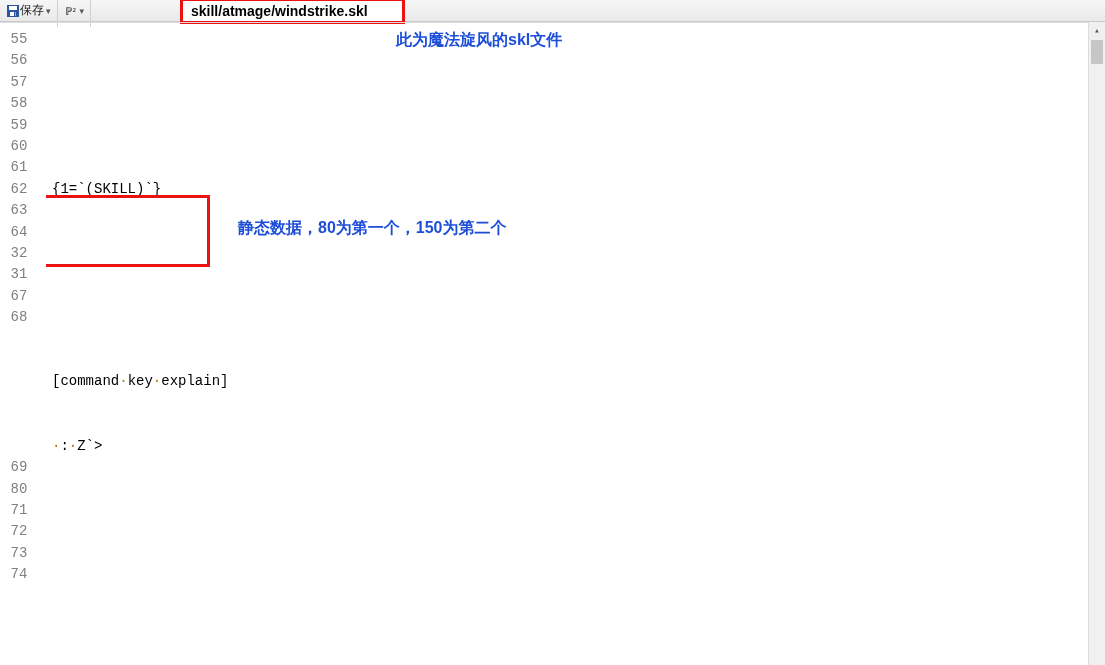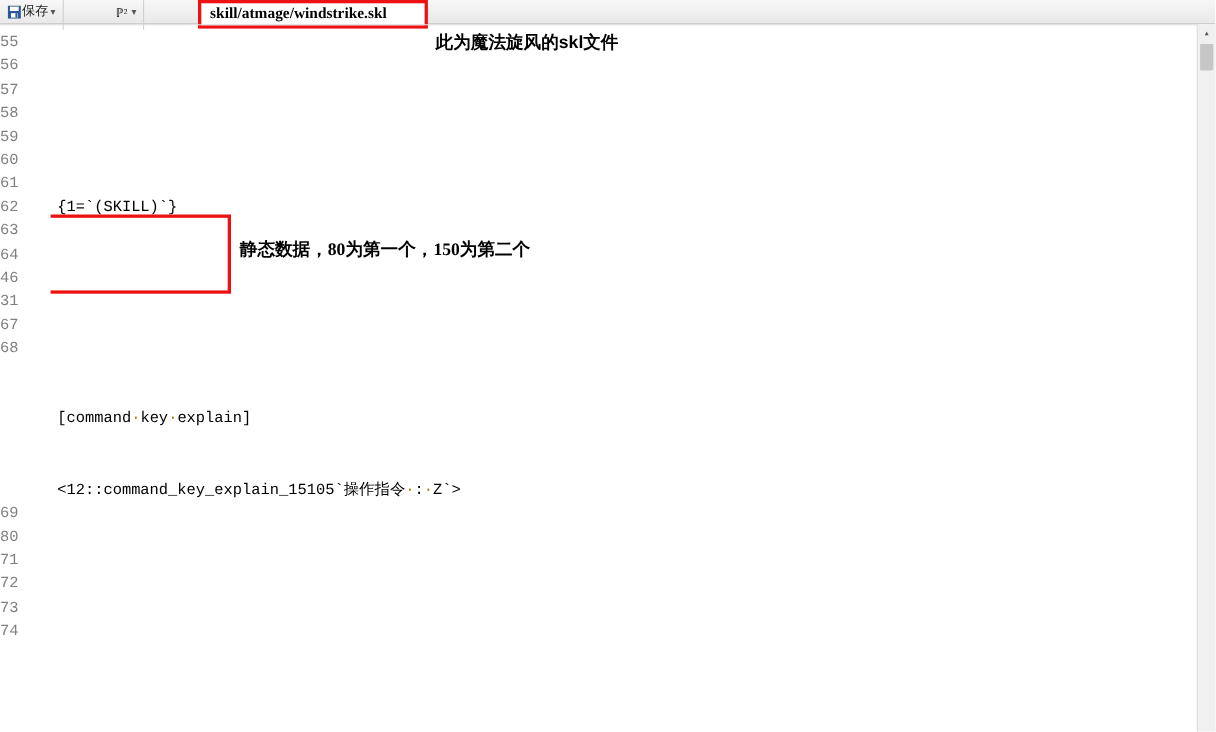--- a/index.html
+++ b/index.html
@@ -1,74 +1,74 @@
 <!DOCTYPE html>
 <html><head>
 <meta charset="utf-8">
 <style>
   * { box-sizing: border-box; margin: 0; padding: 0; }
   html, body { width: 1105px; height: 665px; overflow: hidden; font-family: Consolas, "Courier New", monospace; font-size: 14px; background: #fff; }
   .toolbar { height: 22px; background: linear-gradient(#f7f7f7,#e9e9e9); border-bottom: 1px solid #c9c9c9; display: flex; align-items: center; position: relative; }
   .tb-btn { display: flex; align-items: center; padding: 0 6px; height: 32px; border-right: 1px solid #d0d0d0; font-size: 12px; font-family: "Microsoft YaHei", Arial, sans-serif; color: #222; }
   .tb-icon { display: inline-block; width: 14px; text-align: center; }
   .tb-drop { font-size: 9px; color: #555; margin-left: 2px; }
-  .pathbox { position: absolute; left: 180px; top: 0; height: 22px; display: flex; align-items: flex-start; font-family: Liberation Serif, serif; font-size: 14px; color: #000; }
+  .pathbox { position: absolute; left: 180px; top: 0; height: 22px; display: flex; align-items: center; font-family: Liberation Sans, sans-serif; font-size: 14px; color: #000; }
   .pathbox .inner { border: 3px solid #e11; background: #fff; padding: 2px 34px 2px 8px; line-height: 16px; font-weight: bold; }
   .yellowstrip { position: absolute; left: 170px; right: 0; top: 0; height: 4px; background: #ffe38a; z-index: -1; }
   .editor-wrap { position: absolute; top: 22px; left: 0; right: 0; bottom: 0; display: flex; border-top: 1px solid #ddd; }
   .scrollbar { width: 17px; background: #f0f0f0; border-left: 1px solid #dcdcdc; position: absolute; right: 0; top: 22px; bottom: 0; }
   .scroll-arrow { height: 17px; background: #f0f0f0; display: flex; align-items: center; justify-content: center; color: #555; font-size: 9px; }
   .scrollbar .thumb { position: absolute; left: 2px; right: 2px; top: 18px; height: 24px; background: #c6c6c6; border-radius: 1px; }
-  .gutter { width: 46px; text-align: left; color: #808080; padding-right: 8px; padding-top: 6px; line-height: 21.4px; user-select: none; }
+  .gutter { width: 46px; text-align: center; color: #808080; padding-right: 8px; padding-top: 6px; line-height: 21.4px; user-select: none; }
   .code { flex: 1; padding-top: 6px; padding-left: 6px; line-height: 21.4px; color: #000; position: relative; white-space: pre; overflow: hidden; }
   .code .row { height: 21.4px; display: flex; align-items: center; }
   .dot { color: #b08000; }
   .redbox { border: 3px solid #e11; position: absolute; pointer-events: none; }
-  .annot { position: absolute; color: #000000; font-family: "Microsoft YaHei","SimSun",sans-serif; font-size: 16px; font-weight: bold; }
+  .annot { position: absolute; color: #1d4ed8; font-family: "Microsoft YaHei","SimSun",sans-serif; font-size: 16px; font-weight: bold; }
   svg { display: inline-block; vertical-align: middle; }
 </style>
 </head>
 <body>
 
 <div class="toolbar">
   <div class="tb-btn">
     <span class="tb-icon">
       <svg width="12" height="12" viewBox="0 0 12 12">
           <rect x="0" y="0" width="12" height="12" fill="#2b579a"></rect>
           <rect x="2" y="1" width="8" height="4" fill="#fff"></rect>
           <rect x="3" y="7" width="6" height="4" fill="#fff"></rect>
           <rect x="7" y="7" width="1.5" height="4" fill="#2b579a"></rect>
         </svg>
     </span>
     <span>保存</span>
     <span class="tb-drop">▾</span>
   </div>
   <div class="tb-btn">
-    <span class="tb-icon" style="font-family:Consolas;font-size:11px;margin-left:40px;">ℙ²</span>
+    <span class="tb-icon" style="font-family:Consolas;font-size:11px;">ℙ²</span>
     <span class="tb-drop">▾</span>
   </div>
   <div class="yellowstrip"></div>
   <div class="pathbox">
     <span class="inner">skill/atmage/windstrike.skl</span>
   </div>
 </div>
 
 <div class="editor-wrap">
   <div class="gutter" id="gutter">
       <div>55</div>
       <div>56</div>
       <div>57</div>
       <div>58</div>
       <div>59</div>
       <div>60</div>
       <div>61</div>
       <div>62</div>
       <div>63</div>
       <div>64</div>
-      <div>46</div>
+      <div>32</div>
       <div>31</div>
       <div>67</div>
       <div>68</div>
       <div>&nbsp;</div>
       <div>&nbsp;</div>
       <div>&nbsp;</div>
       <div>&nbsp;</div>
       <div>&nbsp;</div>
       <div>&nbsp;</div>
       <div>69</div>
@@ -78,27 +78,27 @@
       <div>73</div>
       <div>74</div>
       <div>&nbsp;</div>
       <div>&nbsp;</div>
       <div>&nbsp;</div>
     </div>
   <div class="code" id="code">
 
     <div class="annot" style="left:350px; top:6px;">此为魔法旋风的skl文件</div>
     <div class="redbox" style="left:-4px; top:172px; width:168px; height:72px;"></div>
-    <div class="annot" style="left:172px; top:194px;font-family:Liberation Serif, serif;">静态数据，80为第一个，150为第二个</div>
+    <div class="annot" style="left:192px; top:194px;">静态数据，80为第一个，150为第二个</div>
 
     <div class="row"><span>{1=`(SKILL)`}</span></div>
     <div class="row"><span></span></div>
     <div class="row"><span></span></div>
     <div class="row"><span>[command</span><span class="dot">·</span><span>key</span><span class="dot">·</span><span>explain]</span></div>
-    <div class="row"><span>&lt;12::command_key_explain_15105`操作指令</span><span class="dot">·</span><span>:</span><span class="dot">·</span><span>Z`&gt;</span></div>
+    <div class="row"><span class="dot">·</span><span>:</span><span class="dot">·</span><span>Z`&gt;</span></div>
     <div class="row"><span></span></div>
     
     
     
     
     
 
     
 
     

